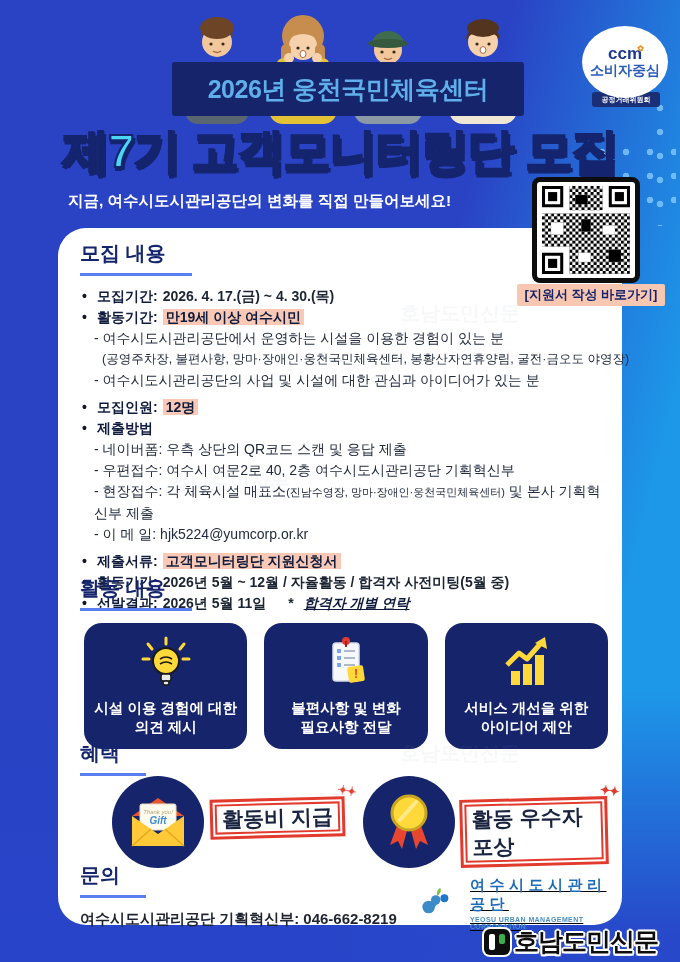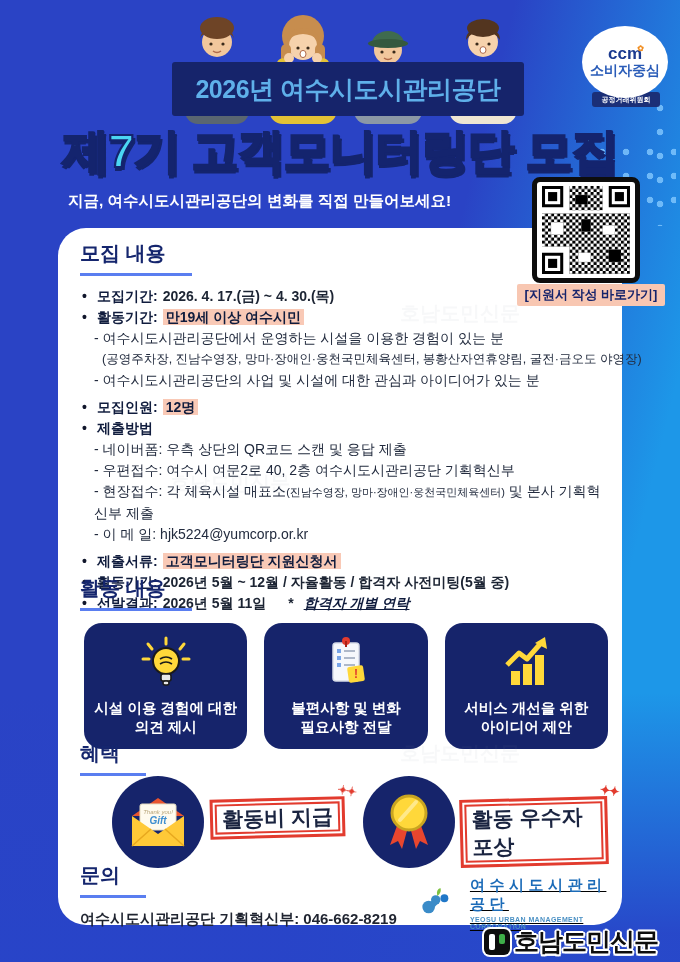--- a/index.html
+++ b/index.html
@@ -141,21 +141,21 @@
   <circle cx="338" cy="36" r="15" fill="#f6d2ac"></circle>
   <path d="M321 34 a17 14 0 0 1 34 0 q-6 -9 -17 -9 q-11 0 -17 9 z" fill="#53351f"></path>
   <ellipse cx="338" cy="22" rx="16" ry="9" fill="#53351f"></ellipse>
   <circle cx="332" cy="38" r="1.6" fill="#3a2a1a"></circle>
     <circle cx="344" cy="38" r="1.6" fill="#3a2a1a"></circle>
   <ellipse cx="338" cy="44" rx="3" ry="3.4" fill="#fff" stroke="#b06a4a" stroke-width="1"></ellipse>
   <rect x="308" y="66" width="20" height="10" rx="5" fill="#f6d2ac"></rect>
 </svg>
 
 <div class="abs banner">
-  <span>2026년 여수시도시관리공단</span>
+  <span>2026년 웅천국민체육센터</span>
 </div>
 
 <div class="abs ccm">
   <div class="c1"><span>ccm</span><i>✿</i></div>
   <div class="c2">소비자중심</div>
 </div>
 <div class="abs ccm-ribbon">공정거래위원회</div>
 
 <div class="abs main-title">제7기 고객모니터링단 모집</div>
 <div class="abs subtitle">지금, 여수시도시관리공단의 변화를 직접 만들어보세요!</div>
@@ -196,21 +196,21 @@
 <div class="ghost" style="left:400px; top:740px;">호남도민신문</div>
 
 <div class="abs card">
 
   <div class="sec-recruit">
     <div class="sec-head">모집 내용</div>
     <div class="rows">
       <div class="row main"><span class="lbl">모집기간:</span><span class="txt">2026. 4. 17.(금) ~ 4. 30.(목)</span></div>
       <div class="row main"><span class="lbl">활동기간:</span><span class="hl">만19세 이상 여수시민</span></div>
       <div class="row sub"><span>- 여수시도시관리공단에서 운영하는 시설을 이용한 경험이 있는 분</span></div>
-      <div class="row paren"><span>(공영주차장, 진남수영장, 망마·장애인·웅천국민체육센터, 봉황산자연휴양림, 굴전·금오도 야영장)</span></div>
+      <div class="row paren"><span>(공영주차장, 불편사항, 망마·장애인·웅천국민체육센터, 봉황산자연휴양림, 굴전·금오도 야영장)</span></div>
       <div class="row sub"><span>- 여수시도시관리공단의 사업 및 시설에 대한 관심과 아이디어가 있는 분</span></div>
       <div class="row main gap"><span class="lbl">모집인원:</span><span class="hl">12명</span></div>
       <div class="row main"><span class="lbl">제출방법</span></div>
       <div class="row sub"><span>- 네이버폼: 우측 상단의  QR코드 스캔 및 응답 제출</span></div>
       <div class="row sub"><span>- 우편접수: 여수시 여문2로 40, 2층 여수시도시관리공단 기획혁신부</span></div>
       <div class="row sub"><span>- 현장접수: 각 체육시설 매표소</span><span class="small">(진남수영장, 망마·장애인·웅천국민체육센터)</span><span> 및 본사 기획혁신부 제출</span></div>
       <div class="row sub"><span>- 이 메 일: hjk5224@yumcorp.or.kr</span></div>
       <div class="row main gap"><span class="lbl">제출서류:</span><span class="hl">고객모니터링단 지원신청서</span></div>
       <div class="row main"><span class="lbl">활동기간:</span><span class="txt">2026년 5월 ~ 12월 / 자율활동 /  합격자 사전미팅(5월 중)</span></div>
       <div class="row main"><span class="lbl">선발결과:</span><span class="txt">2026년 5월 11일</span><span class="star">*</span><span class="note">합격자 개별 연락</span></div>

